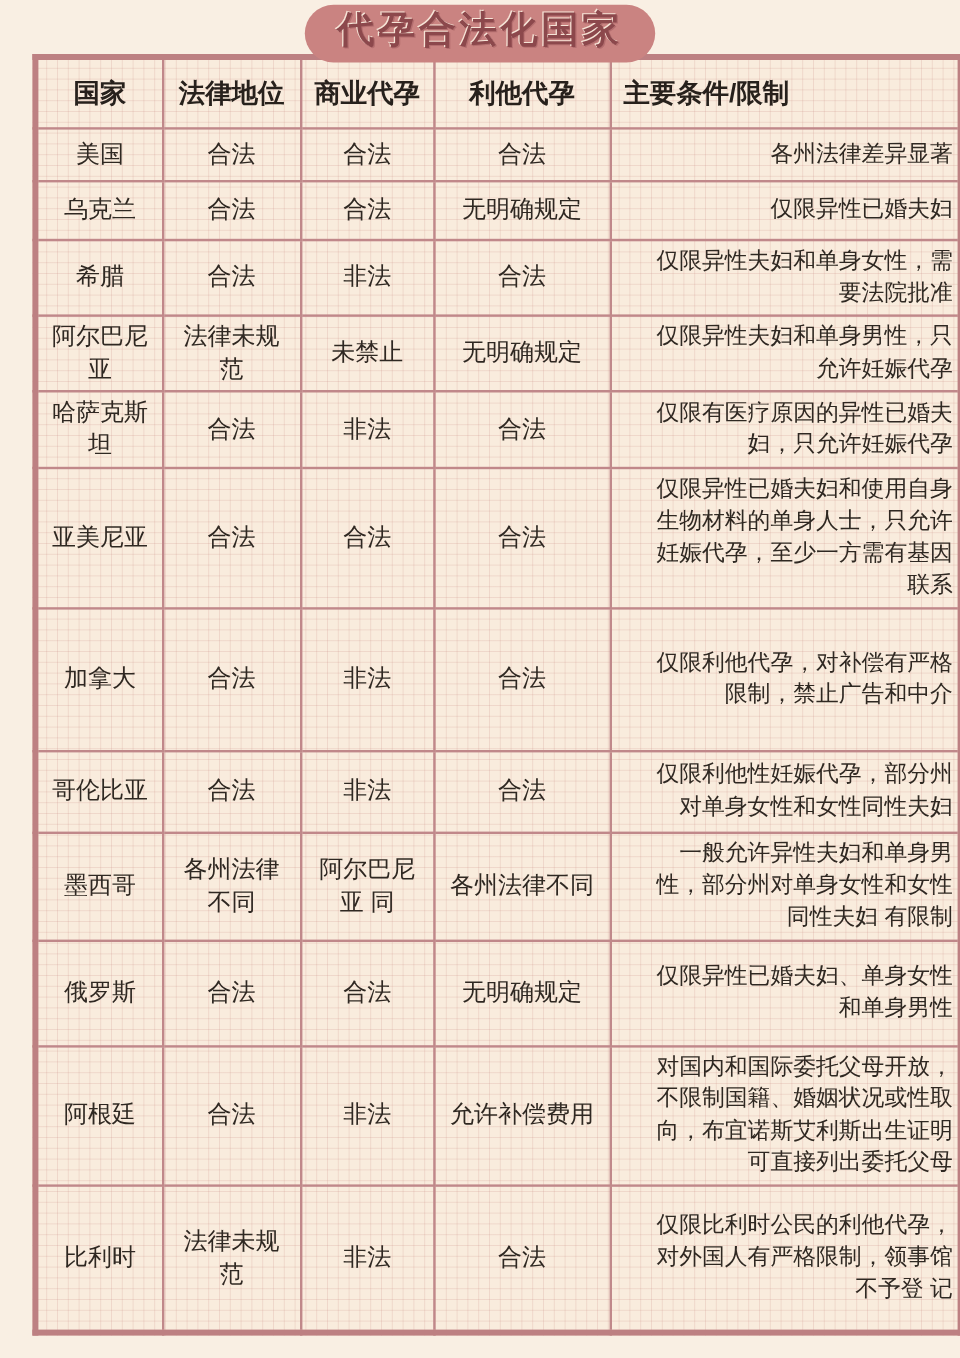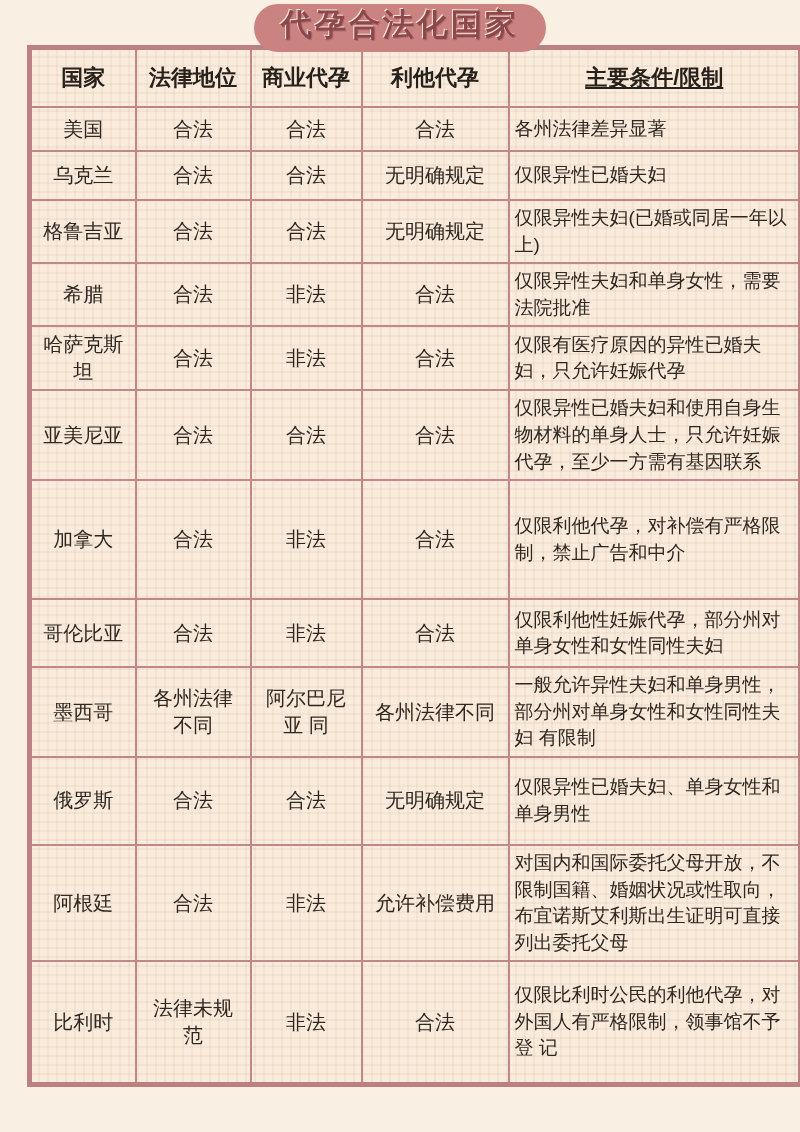--- a/index.html
+++ b/index.html
@@ -63,31 +63,30 @@
     line-height: 1.35;
     word-break: break-all;
   }
   .surrogacy-table thead th {
     height: 50px;
     font-size: 22px;
     font-weight: bold;
     color: #27211c;
   }
   .surrogacy-table thead th.cond-h {
-    text-align: center;
+    text-align: left;
     padding-left: 10px;
-    text-decoration: underline;
   }
   .surrogacy-table td {
     font-size: 20px;
   }
   .surrogacy-table td.cond {
-    text-align: left;
+    text-align: right;
     font-size: 19px;
-    padding: 4px 4px 4px 5px;
+    padding: 4px 4px 4px 23px;
     line-height: 1.4;
   }
 
   
   tbody tr:nth-child(1)  { height: 44px; }
   tbody tr:nth-child(2)  { height: 49px; }
   tbody tr:nth-child(3)  { height: 59px; }
   tbody tr:nth-child(4)  { height: 60px; }
   tbody tr:nth-child(5)  { height: 64px; }
   tbody tr:nth-child(6)  { height: 87px; }
@@ -139,36 +138,36 @@
   </tr>
 
   <tr>
     <td>乌克兰</td>
     <td>合法</td>
     <td>合法</td>
     <td>无明确规定</td>
     <td class="cond">仅限异性已婚夫妇</td>
   </tr>
 
-  <tr>
-    <td>格鲁吉亚</td>
-    <td>合法</td>
-    <td>合法</td>
+
+  <tr>
+    <td>希腊</td>
+    <td>合法</td>
+    <td>非法</td>
+    <td>合法</td>
+    <td class="cond">仅限异性夫妇和单身女性，需要法院批准</td>
+  </tr>
+
+  <tr>
+    <td>阿尔巴尼亚</td>
+    <td>法律未规范</td>
+    <td>未禁止</td>
     <td>无明确规定</td>
-    <td class="cond">仅限异性夫妇(已婚或同居一年以上)</td>
-  </tr>
-
-  <tr>
-    <td>希腊</td>
-    <td>合法</td>
-    <td>非法</td>
-    <td>合法</td>
-    <td class="cond">仅限异性夫妇和单身女性，需要法院批准</td>
-  </tr>
-
+    <td class="cond">仅限异性夫妇和单身男性，只允许妊娠代孕</td>
+  </tr>
 
   <tr>
     <td>哈萨克斯坦</td>
     <td>合法</td>
     <td>非法</td>
     <td>合法</td>
     <td class="cond">仅限有医疗原因的异性已婚夫妇，只允许妊娠代孕</td>
   </tr>
 
   <tr>

